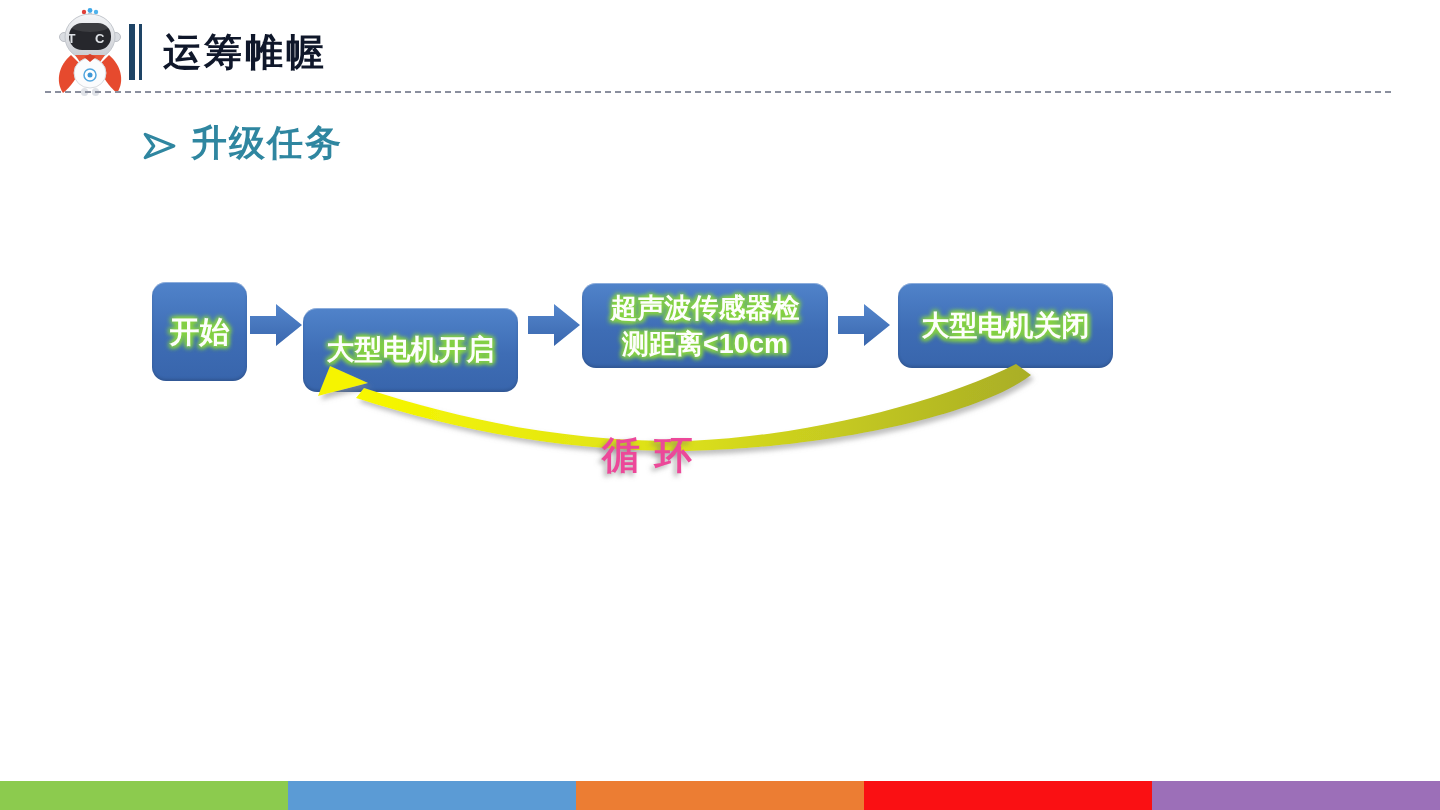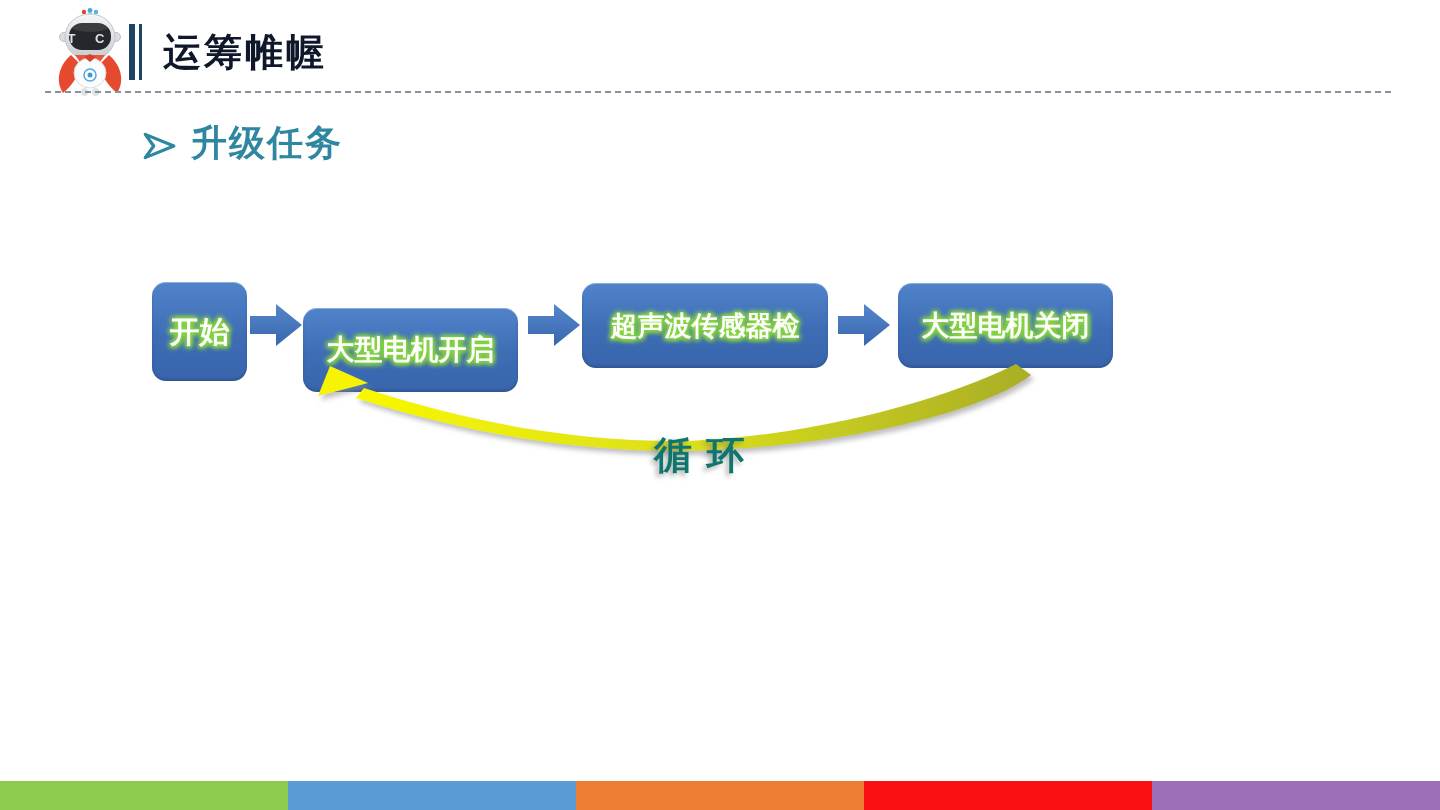--- a/index.html
+++ b/index.html
@@ -60,22 +60,22 @@
   .node-ultra .line { font-size:27px; line-height:36px; }
   .node-motor-off { left:898px; top:283px; width:215px; height:85px; }
 
   .conn { position:absolute; width:52px; height:46px; top:302px; }
   .conn1 { left:250px; }
   .conn2 { left:528px; }
   .conn3 { left:838px; }
 
   .loop-arrow { position:absolute; left:310px; top:356px; width:740px; height:104px; }
   .loop-label {
-    position:absolute; left:654px; top:430px;
-    font-size:38px; font-weight:bold; color:#0f766e; letter-spacing:2px;
+    position:absolute; left:602px; top:430px;
+    font-size:38px; font-weight:bold; color:#ec4899; letter-spacing:2px;
     text-shadow:-3px 3px 5px rgba(110,110,110,.55);
     z-index:5;
   }
 
   
   .footer {
     position:absolute; left:0; top:781px; width:1440px; height:29px;
     display:flex;
   }
   .footer-seg { flex:1 1 0; height:100%; }
@@ -150,20 +150,21 @@
   <div class="node node-motor-on">
     <span class="line">大型电机开启</span>
   </div>
 
   <svg class="conn conn2" viewBox="0 0 52 46">
     <polygon points="0,14 26,14 26,2 52,23 26,44 26,32 0,32" fill="url(#agrad)"></polygon>
   </svg>
 
   <div class="node node-ultra">
     <span class="line">超声波传感器检</span>
+    <span class="line">测距离&lt;10cm</span>
   </div>
 
   <svg class="conn conn3" viewBox="0 0 52 46">
     <polygon points="0,14 26,14 26,2 52,23 26,44 26,32 0,32" fill="url(#agrad)"></polygon>
   </svg>
 
   <div class="node node-motor-off">
     <span class="line">大型电机关闭</span>
   </div>
 

